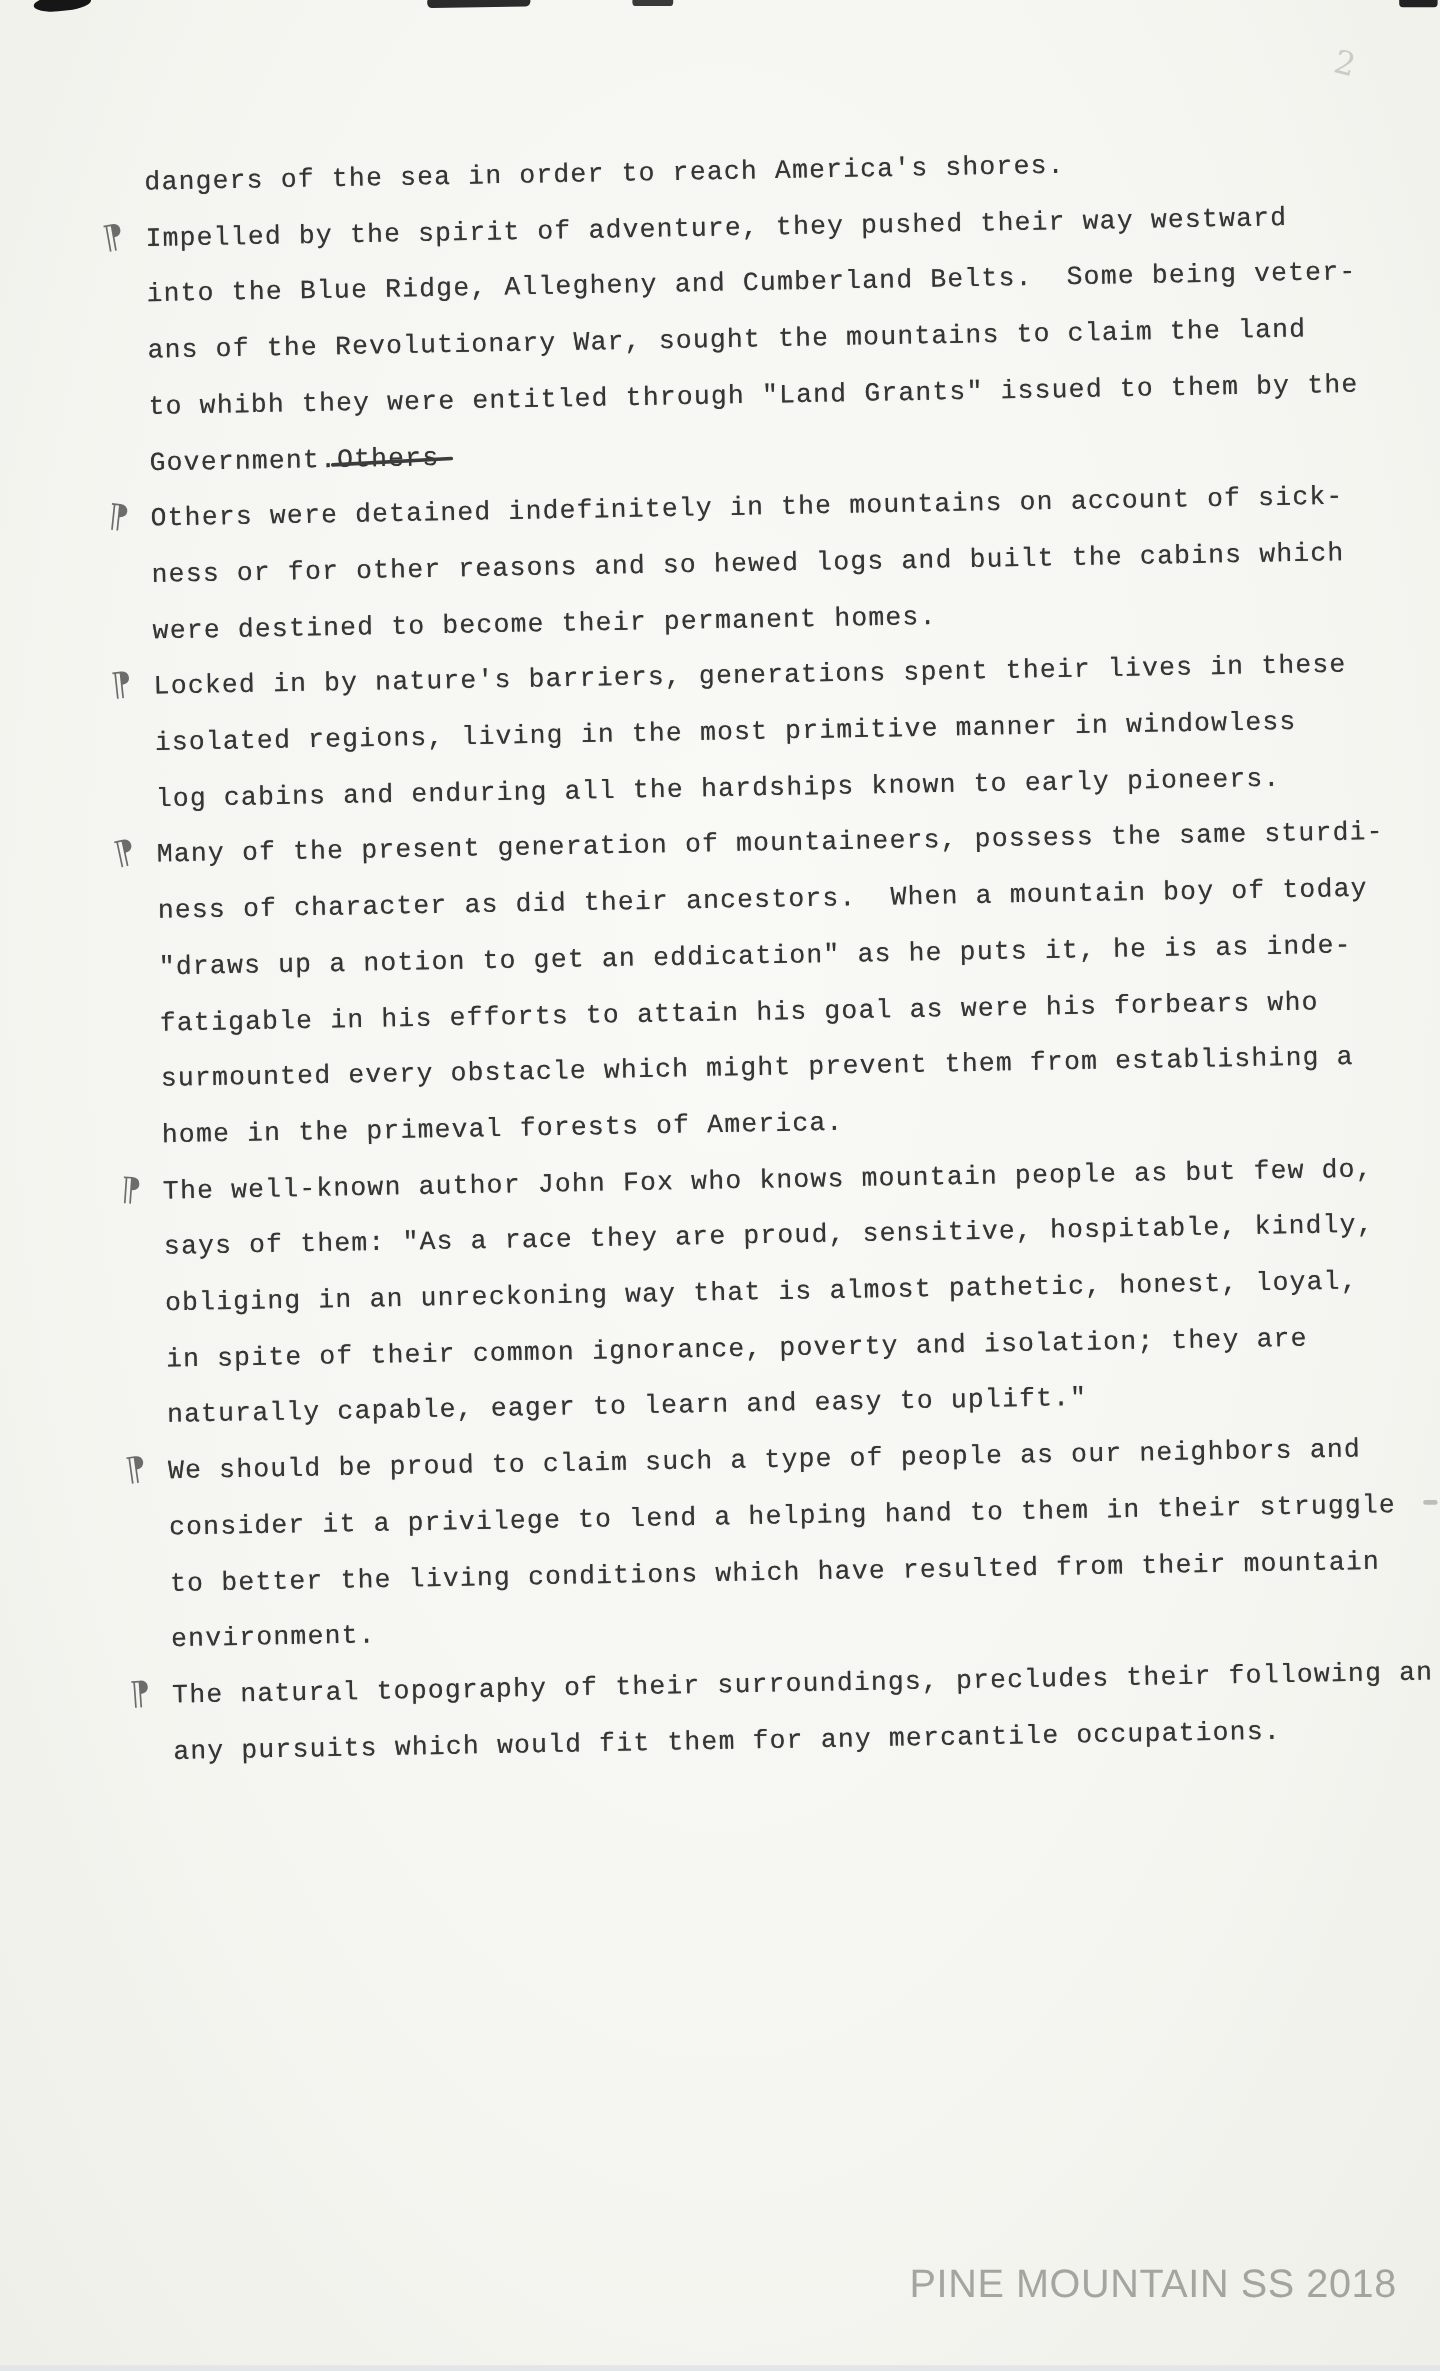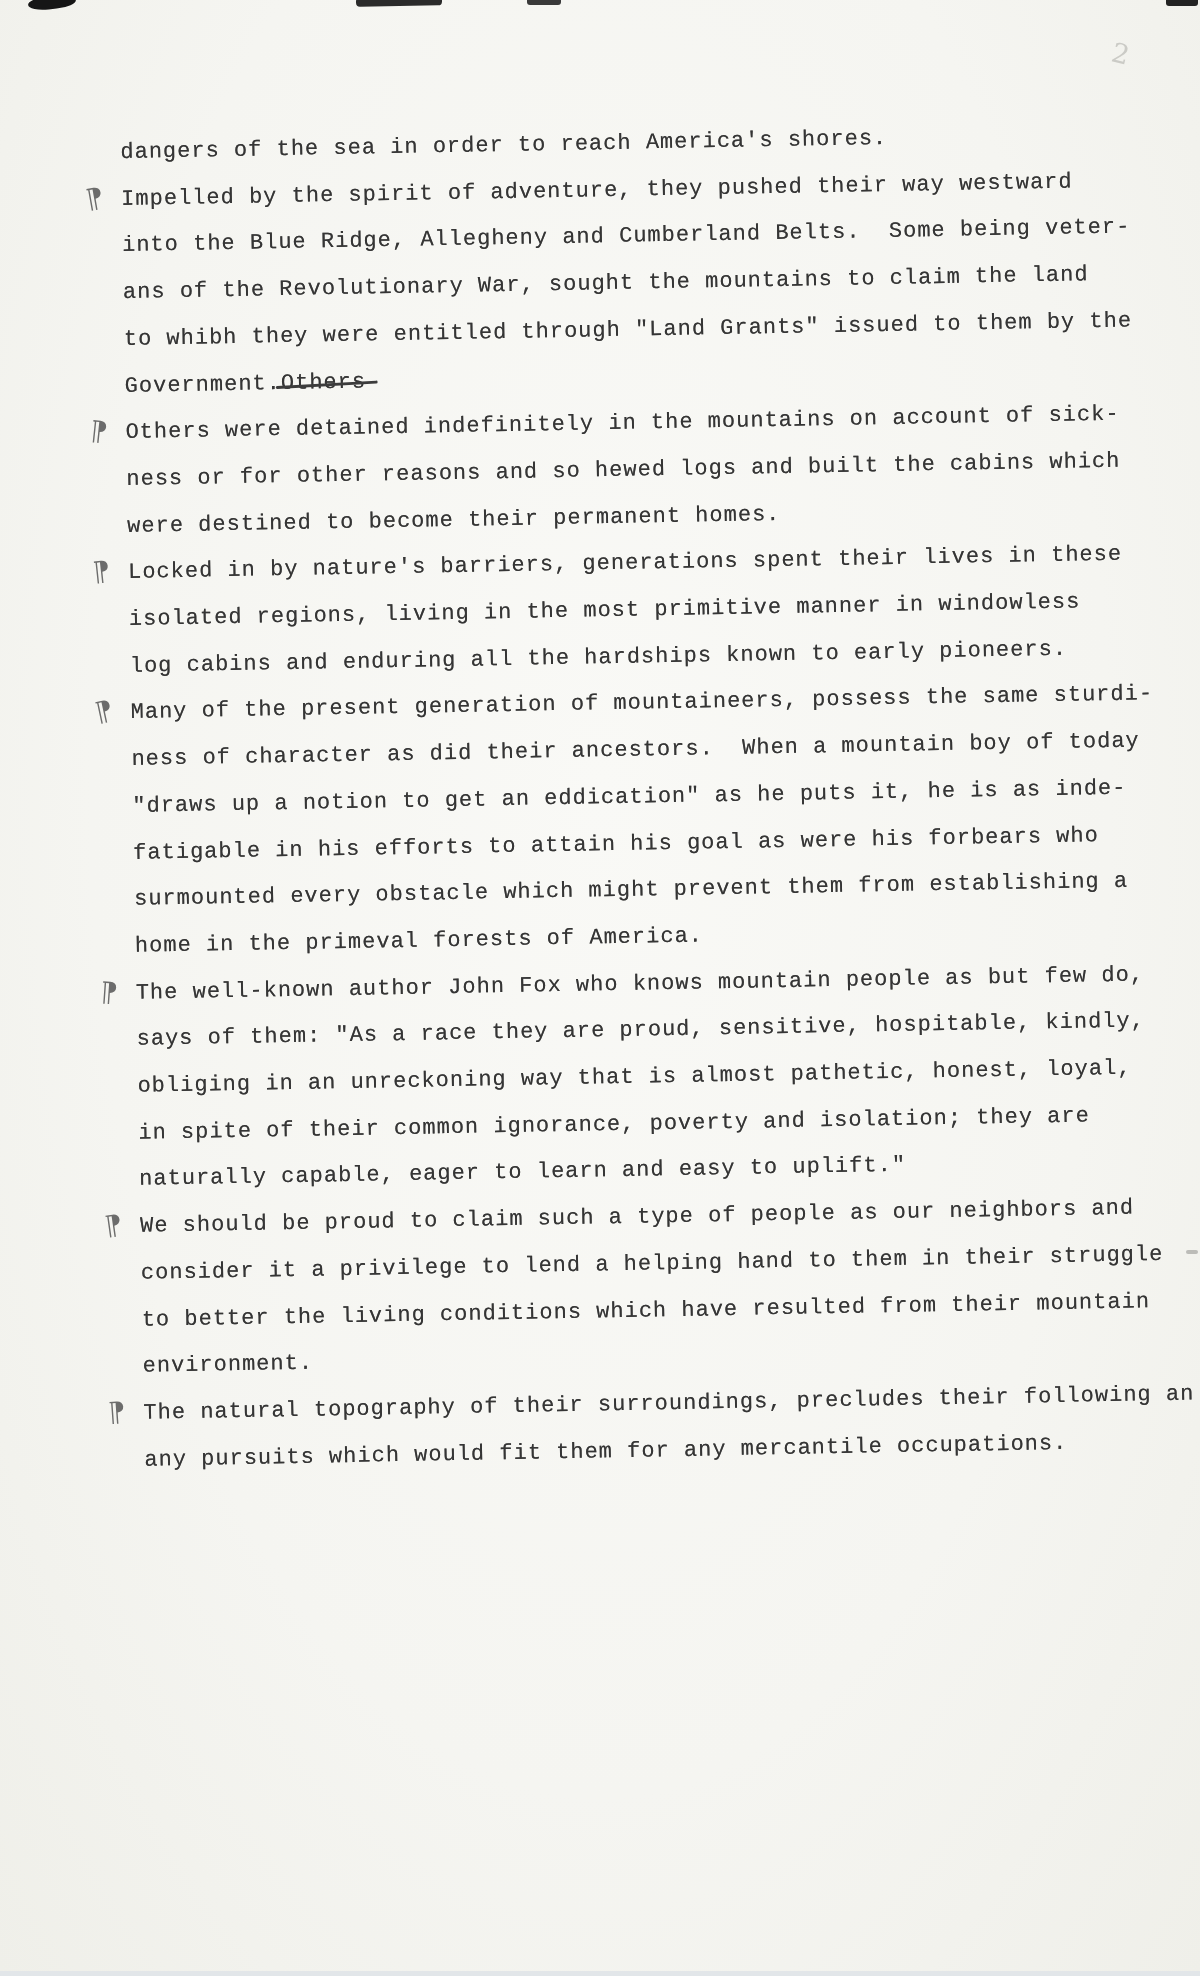--- a/index.html
+++ b/index.html
@@ -159,15 +159,16 @@
         <div class="line">to better the living conditions which have resulted from their mountain</div>
         <div class="line">environment.</div>
       </div>
       <div class="paragraph">
         <span class="para-mark" style="transform: scaleX(-1) rotate(3deg);">¶</span>
         <div class="line">The natural topography of their surroundings, precludes their following an</div>
         <div class="line">any pursuits which would fit them for any mercantile occupations.</div>
       </div>
     </div>
 
+  <div class="watermark">PINE MOUNTAIN SS 2018</div>
 
   <div class="bottom-edge"></div>
 </div>
 
 </body></html>

